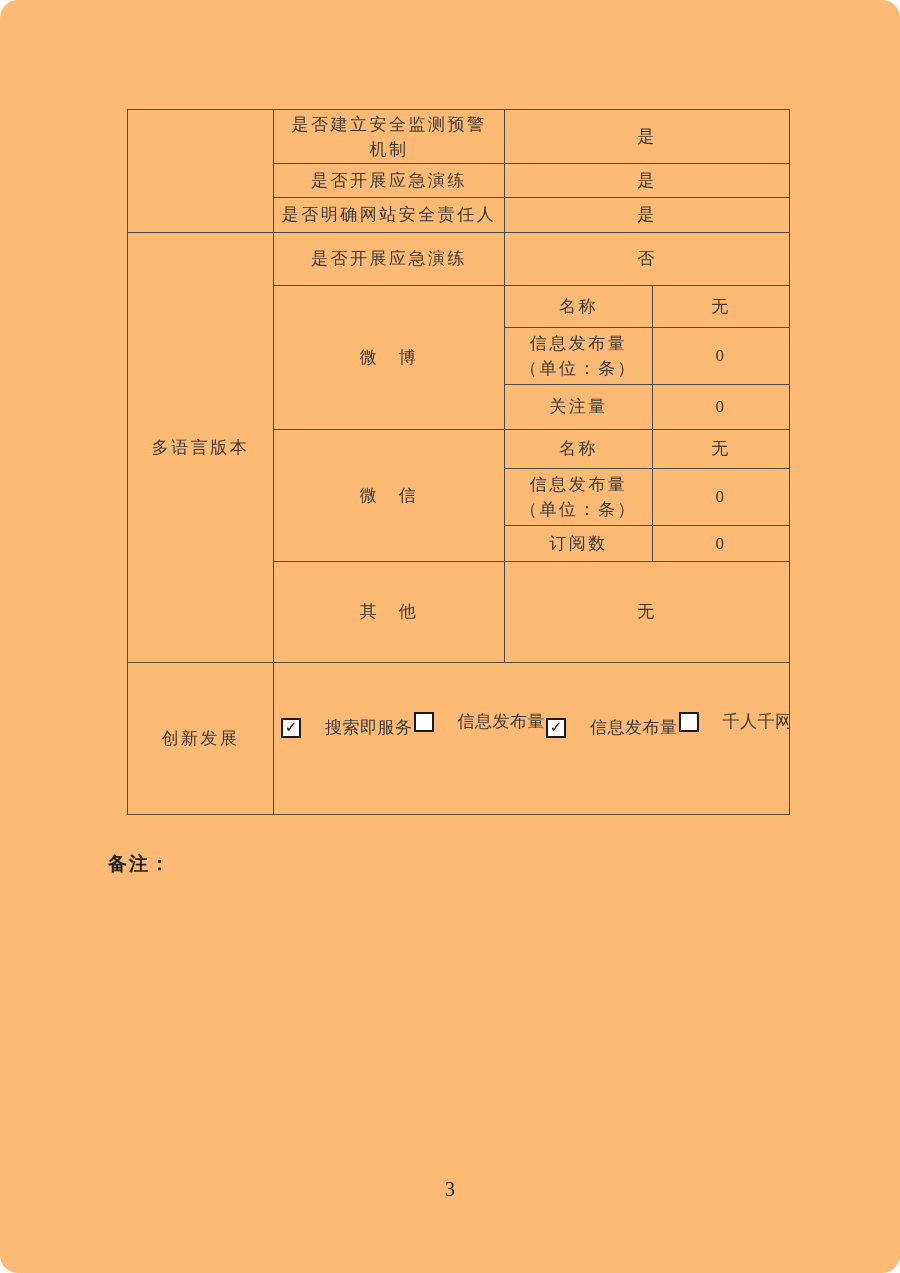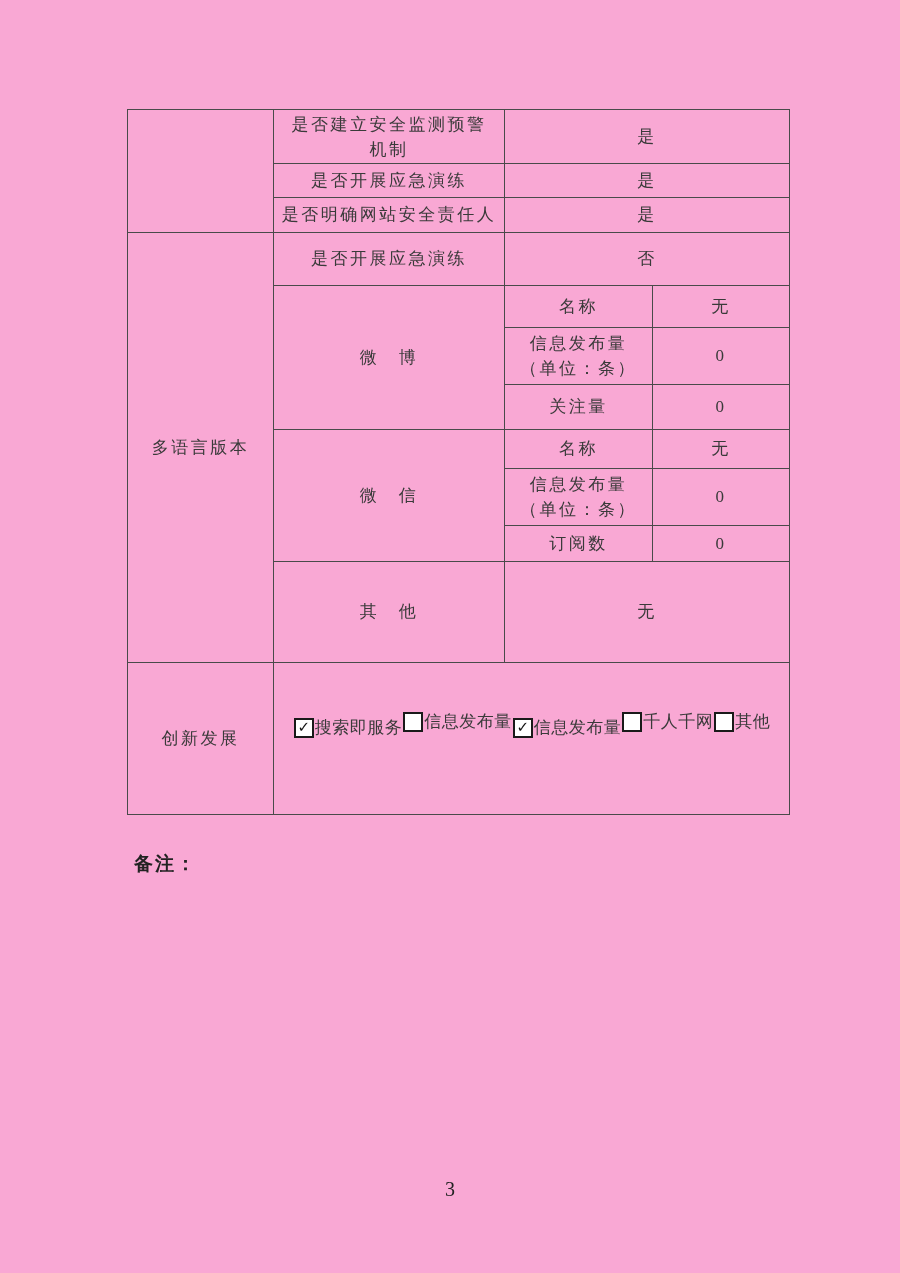--- a/index.html
+++ b/index.html
@@ -4,21 +4,21 @@
 <style>
   html, body { margin: 0; padding: 0; }
   body {
     width: 900px; height: 1273px;
     background: #ffffff;
     position: relative;
     font-family: "Liberation Serif", "DejaVu Serif", serif;
     color: #333333;
   }
   .page {
-    position: absolute; inset: 0; background: #f9a8d4; overflow: hidden;
+    position: absolute; inset: 0; background: #fdba74; overflow: hidden; border-radius: 18px;
   }
   table.report {
     position: absolute; left: 127px; top: 109px;
     border-collapse: collapse; table-layout: fixed;
     width: 662px;
   }
   table.report td {
     border: 1px solid #4a4a4a;
     text-align: center; vertical-align: middle;
     font-size: 17px; letter-spacing: 2.5px;
@@ -47,24 +47,24 @@
   .innov-line { position: relative; top: -14px; white-space: nowrap; }
   .opt { display: inline-flex; align-items: center; }
   .cbx {
     display: inline-block; width: 16px; height: 16px;
     border: 2px solid #1a1a1a; background: #ffffff;
     line-height: 15px; text-align: center;
     font-size: 15px; font-weight: bold; color: #111111;
     letter-spacing: 0; margin: 0 1px; vertical-align: -3px;
     font-family: "DejaVu Sans", sans-serif;
   }
-  .opt-label { letter-spacing: 0.5px; }
+  .opt-label { letter-spacing: 0.5px; padding-left: 23px; }
 
   .notes-label {
-    position: absolute; left: 134px; top: 851px;
+    position: absolute; left: 108px; top: 851px;
     font-size: 19px; font-weight: bold; letter-spacing: 2px; color: #222222;
   }
   .page-number {
     position: absolute; left: 0; right: 0; top: 1178px;
     text-align: center; font-size: 20px; color: #222222;
   }
 </style>
 </head>
 <body>
 

